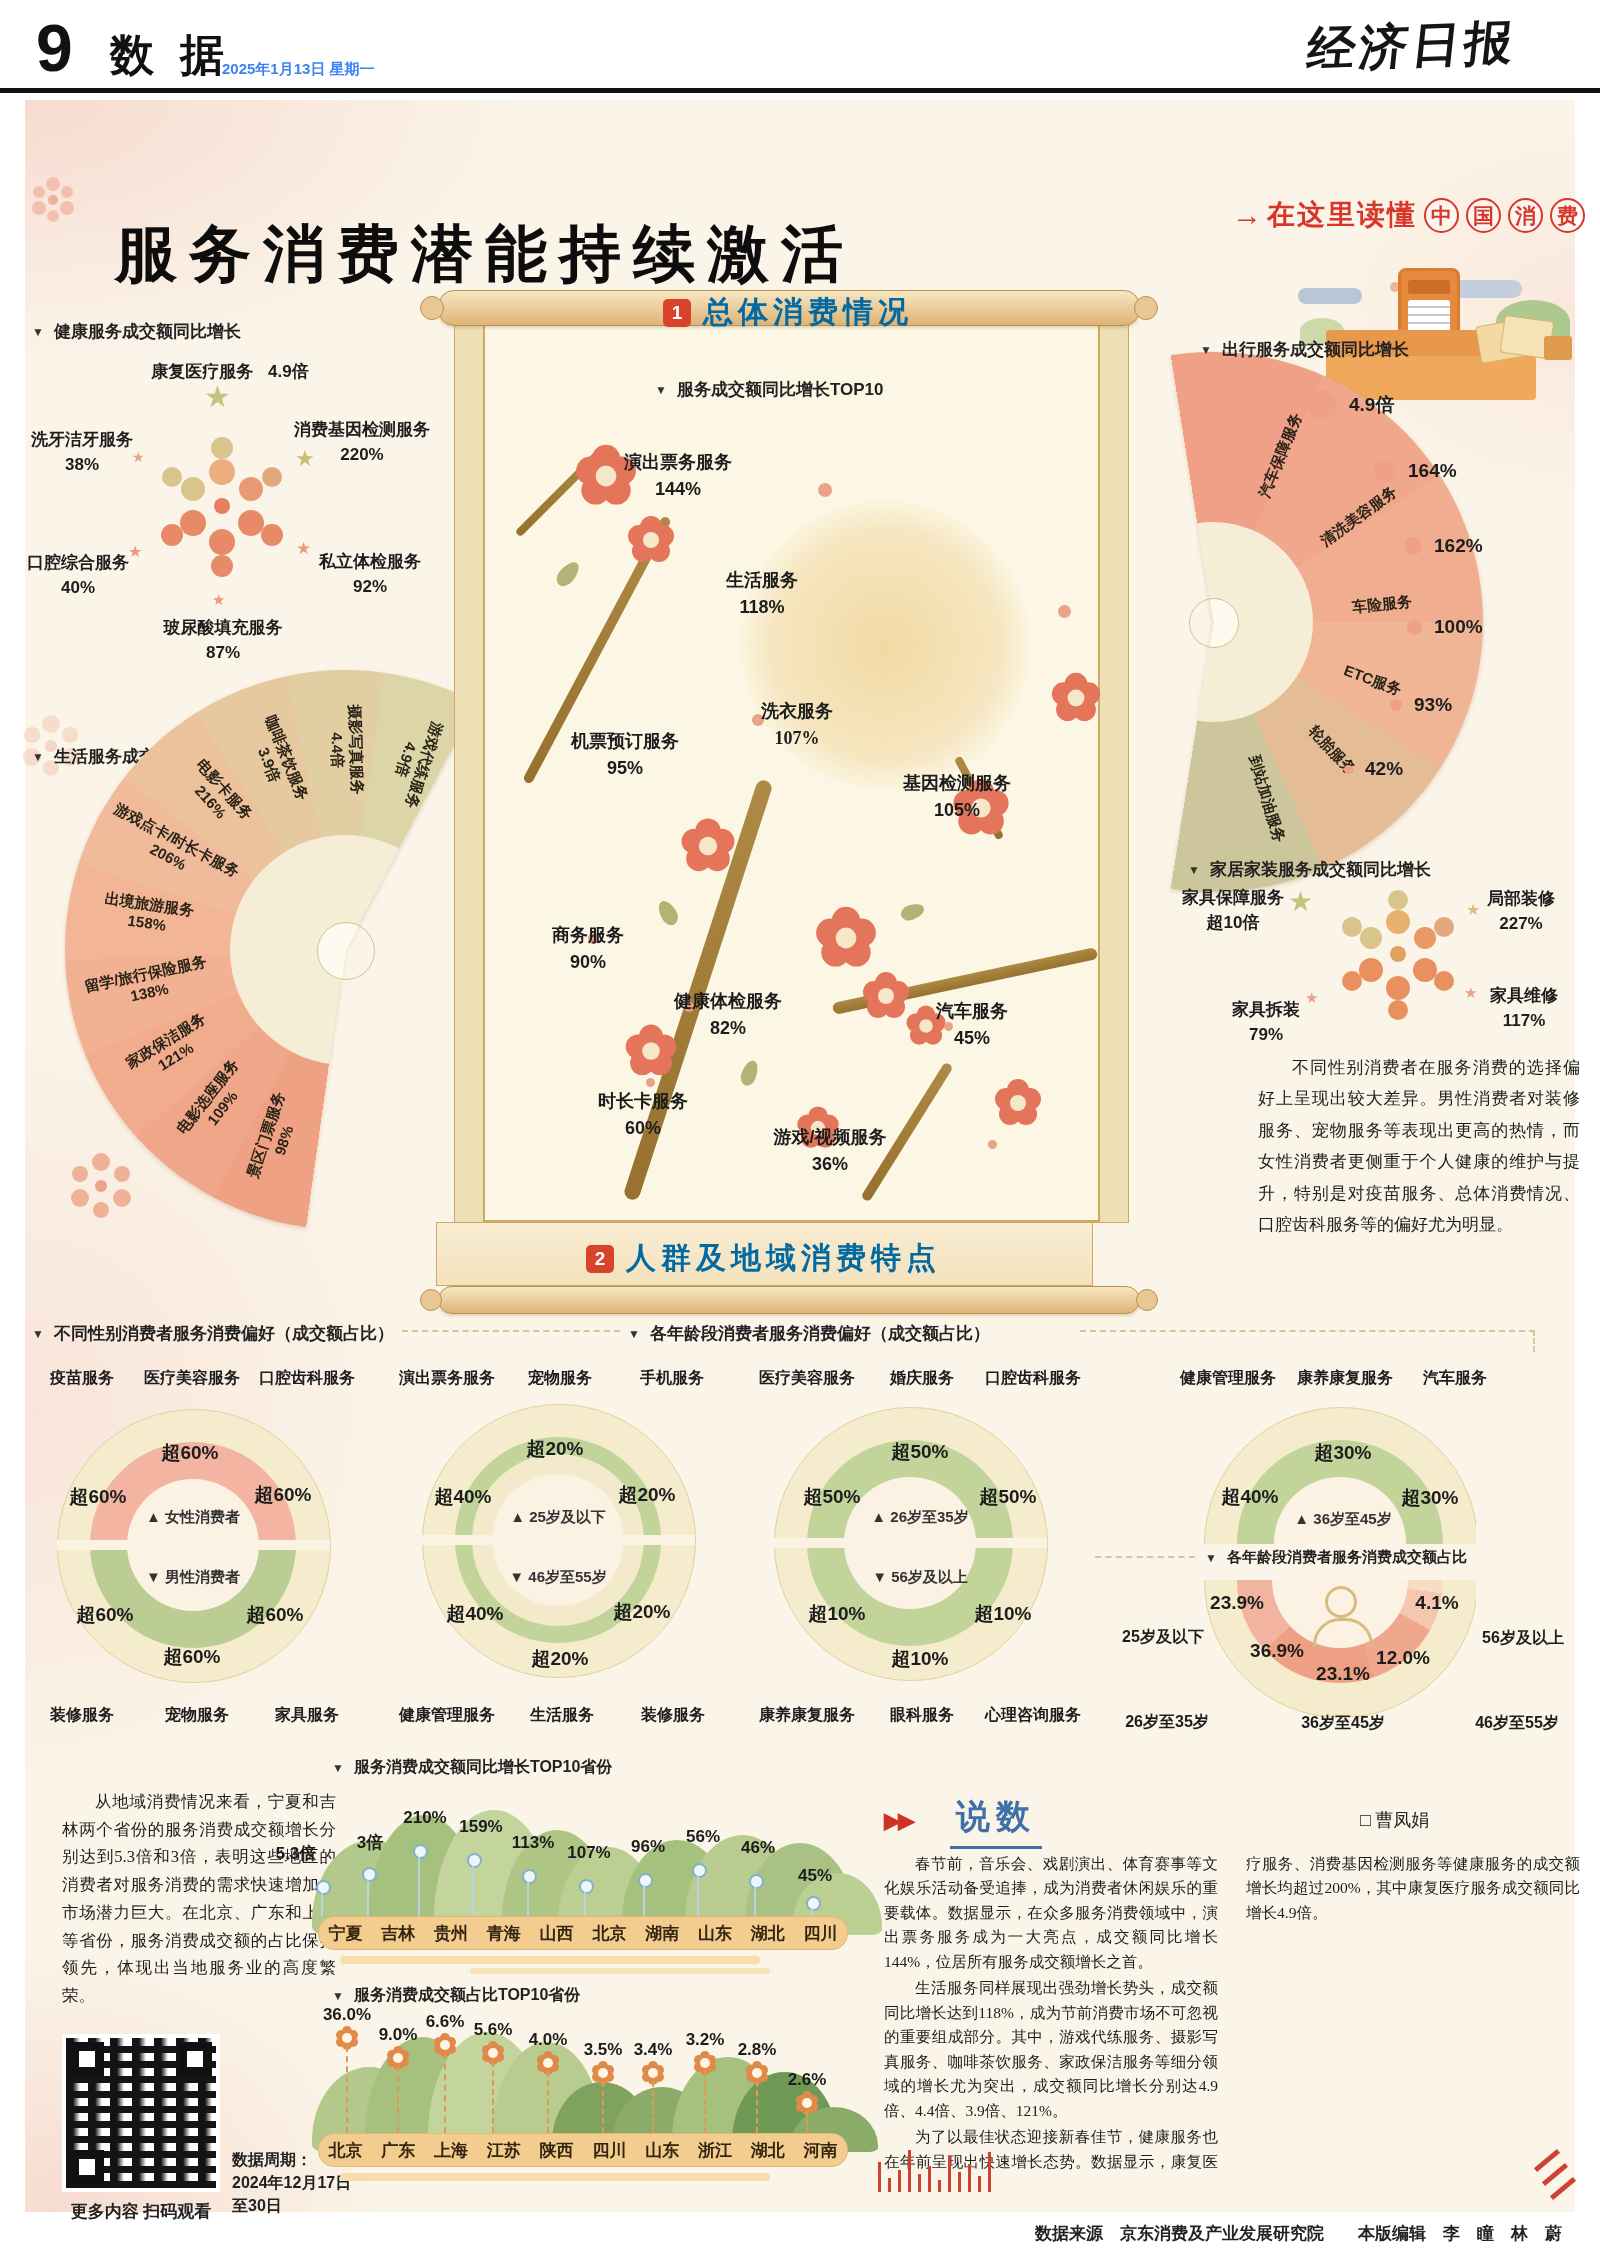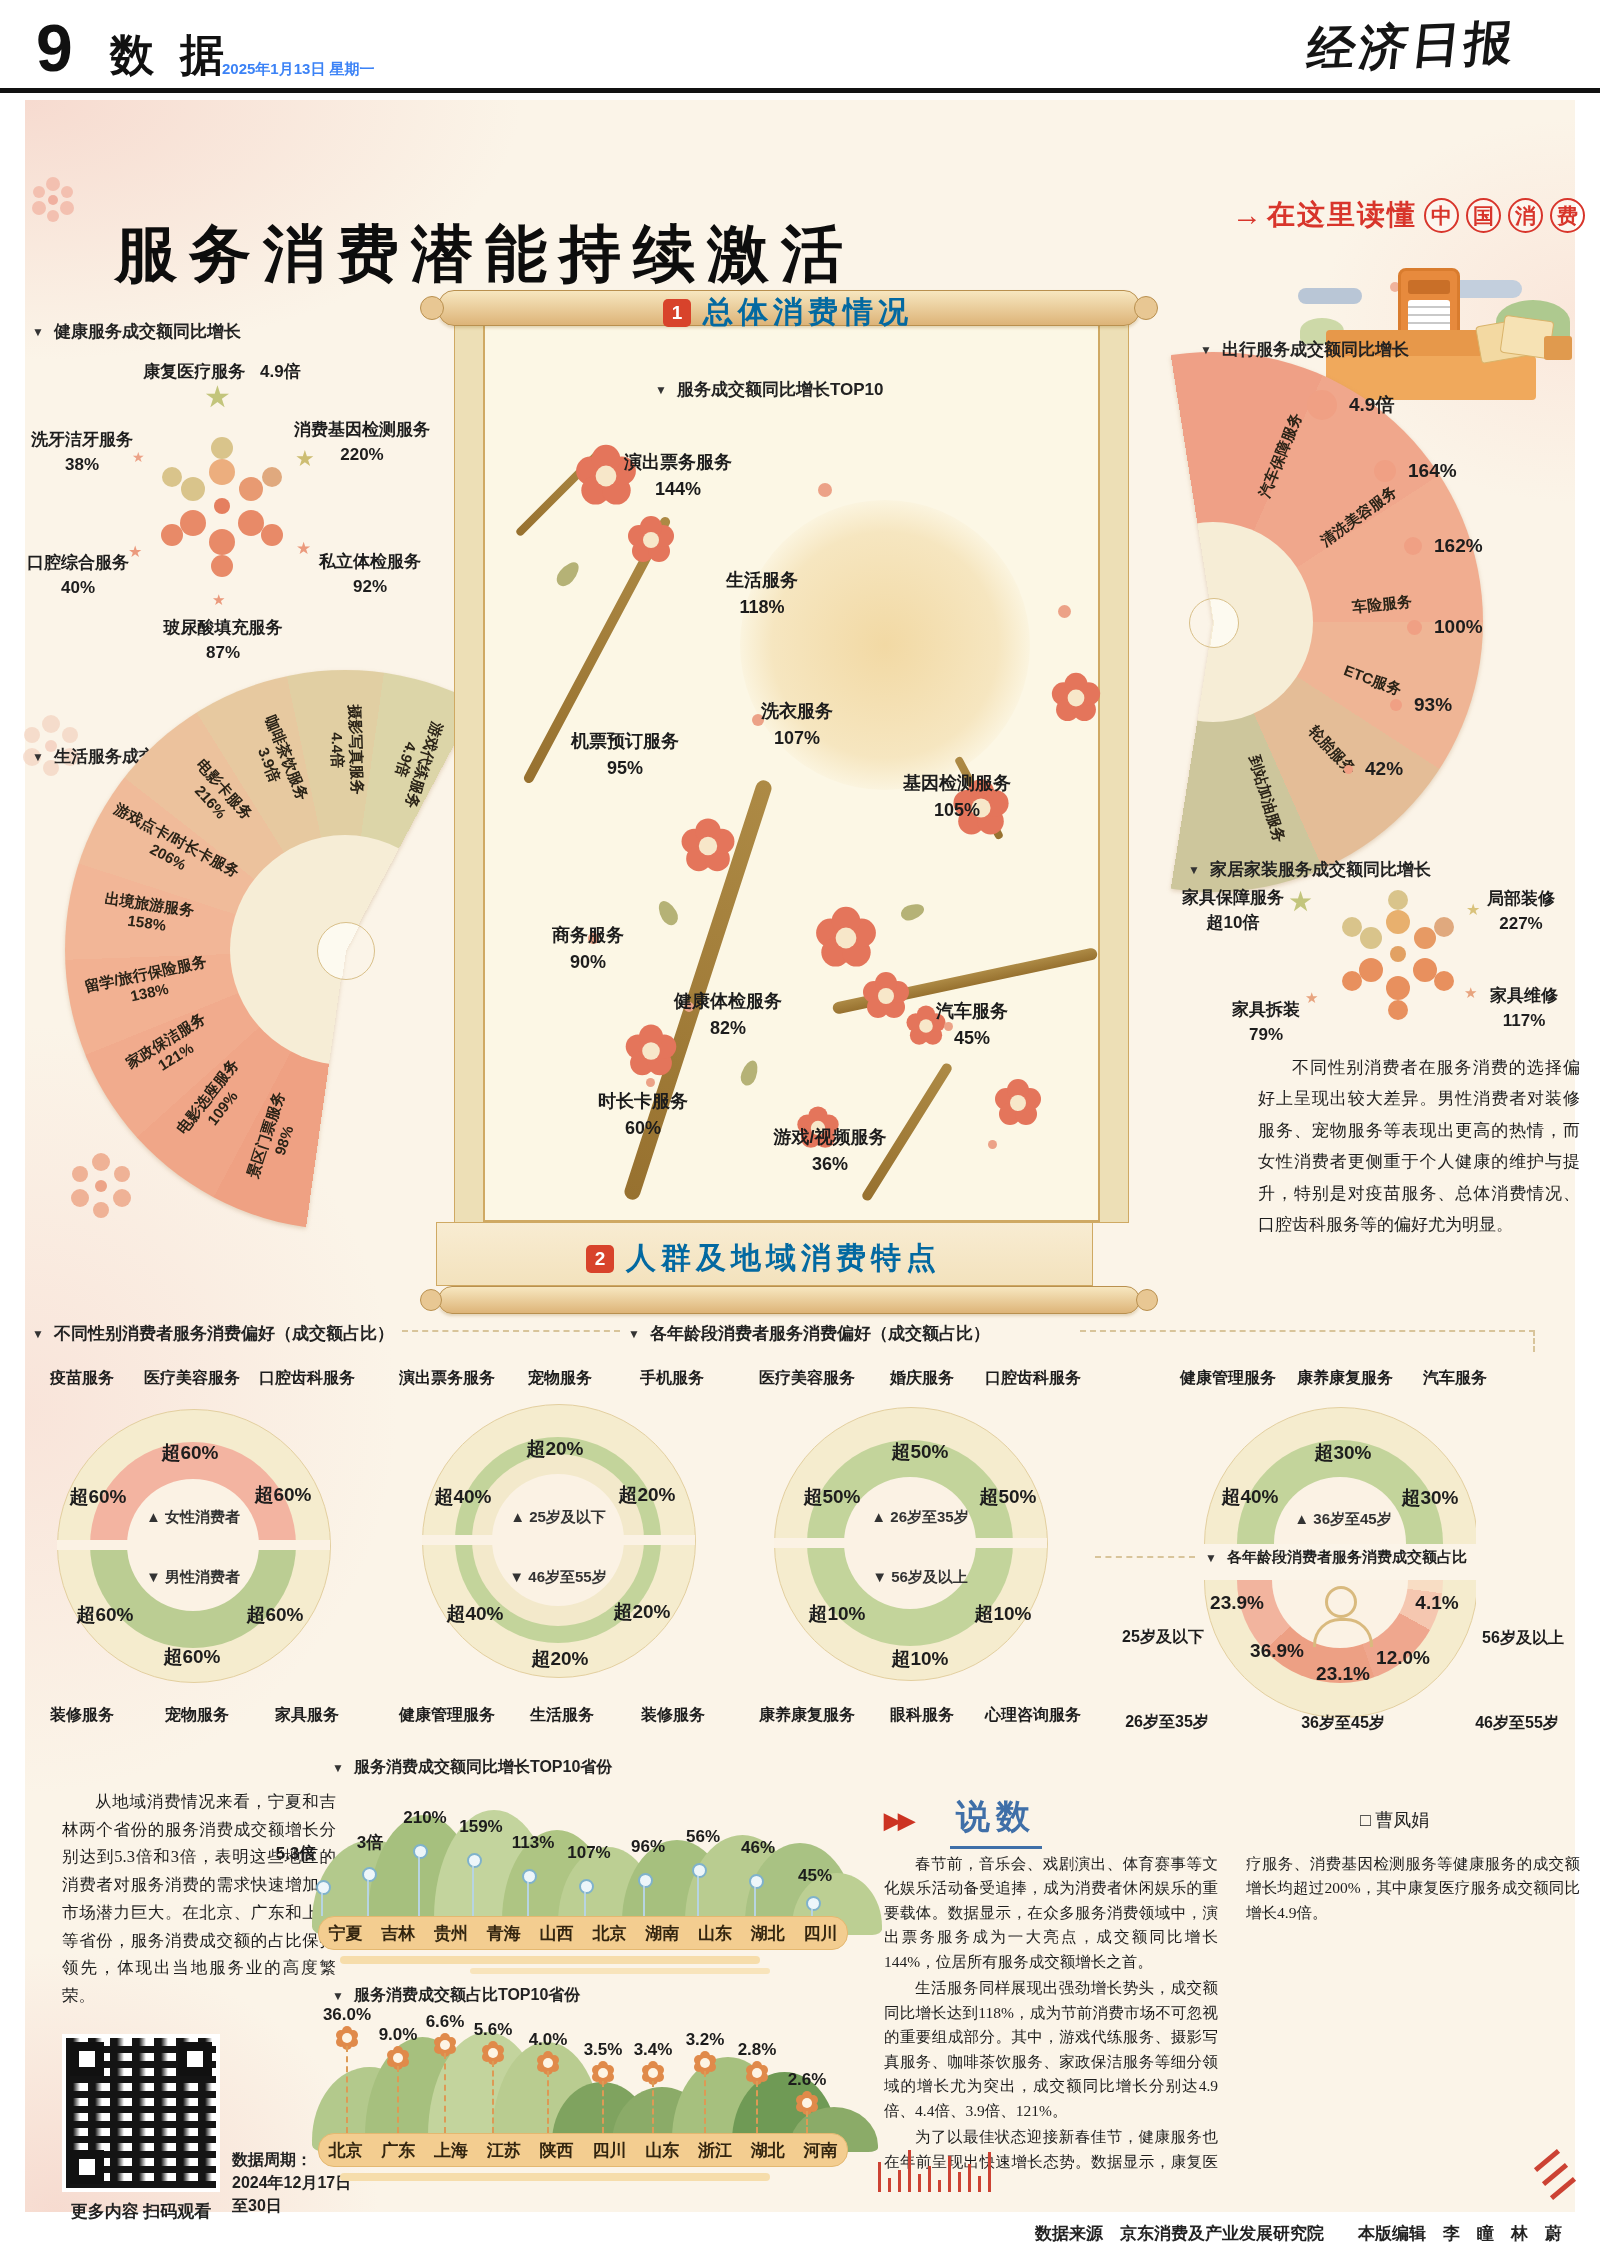--- a/index.html
+++ b/index.html
@@ -124,21 +124,21 @@
   <div class="abs illus" style="left:1326px;top:356px;width:210px;height:44px;background:#f0a95c;border-radius:4px;"></div>
   <div class="abs illus" style="left:1478px;top:322px;width:48px;height:36px;background:#f3d9a2;border:1px solid #d9b36a;transform:rotate(-10deg);"></div>
   <div class="abs illus" style="left:1502px;top:318px;width:48px;height:36px;background:#f6e2b4;border:1px solid #d9b36a;transform:rotate(8deg);"></div>
   <div class="abs illus" style="left:1544px;top:336px;width:28px;height:24px;background:#e09a4e;border-radius:3px;"></div>
 
   <div class="abs shead" style="left:32px;top:320px;">
     <span class="tri">▼</span>
     <span>健康服务成交额同比增长</span>
   </div>
   <div class="abs fw" style="left:214px;top:498px;width:16px;height:16px;background:#e57f5f;box-shadow:0 -34px 0 5px #ecae7e,29px -17px 0 4px #e89a72,29px 17px 0 5px #e88a68,0 36px 0 5px #e88a68,-29px 17px 0 5px #e88a68,-29px -17px 0 4px #d9c48b,0 -58px 0 3px #d9c48b,50px -29px 0 2px #e0a97e,50px 29px 0 3px #e88a68,0 60px 0 3px #e88a68,-50px 29px 0 3px #e88a68,-50px -29px 0 2px #d9c48b;"></div>
-  <div class="stat" style="left:92px;top:360px;width:260px;">
+  <div class="stat" style="left:100px;top:360px;width:260px;">
     <span>康复医疗服务</span>
     <span style="margin-left:10px;">4.9倍</span>
   </div>
   <span class="star" style="left:204px;top:382px;font-size:30px;color:#c3c57c;">★</span>
   <div class="stat" style="left:-28px;top:428px;width:220px;">
     <div>洗牙洁牙服务</div>
     <div>38%</div>
   </div>
   <span class="star" style="left:132px;top:450px;font-size:14px;color:#eca287;">★</span>
   <div class="stat" style="left:252px;top:418px;width:220px;">
@@ -313,21 +313,21 @@
   </div>
 
   <div class="sstat" style="left:578px;top:449px;">
     <div>演出票务服务</div>
     <div>144%</div>
   </div>
   <div class="sstat" style="left:662px;top:567px;">
     <div>生活服务</div>
     <div>118%</div>
   </div>
-  <div class="sstat" style="left:697px;top:698px;">
+  <div class="sstat" style="left:697px;top:698px;font-family:Liberation Serif, serif;">
     <div>洗衣服务</div>
     <div>107%</div>
   </div>
   <div class="sstat" style="left:525px;top:728px;">
     <div>机票预订服务</div>
     <div>95%</div>
   </div>
   <div class="sstat" style="left:857px;top:770px;">
     <div>基因检测服务</div>
     <div>105%</div>

